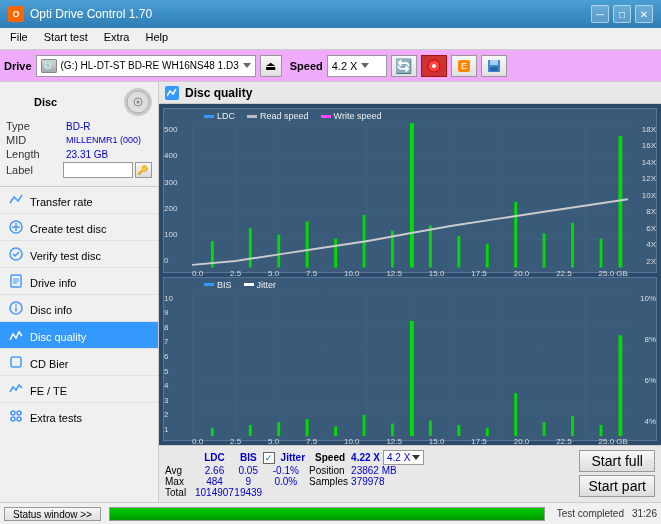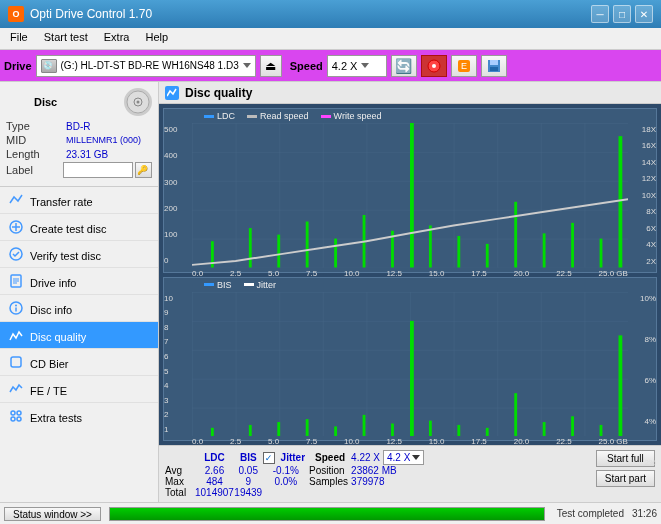--- a/index.html
+++ b/index.html
@@ -55,21 +55,21 @@
       border-bottom: 1px solid #ccc;
       height: 22px;
     }
     .menu-item {
       padding: 1px 6px;
       cursor: pointer;
       font-size: 11px;
       color: #000;
     }
     .toolbar {
-      background: #d946ef;
+      background: #f0abfc;
       display: flex;
       align-items: center;
       padding: 3px 4px;
       gap: 4px;
       border-bottom: 1px solid #ccc;
       height: 32px;
     }
     .toolbar-label {
       font-size: 11px;
       font-weight: bold;
@@ -288,21 +288,21 @@
     }
     .start-btns {
       display: flex;
       flex-direction: column;
       gap: 3px;
     }
     .start-btn {
       background: linear-gradient(to bottom, #f8f8f8, #ddd);
       border: 1px solid #999;
       padding: 2px 8px;
-      font-size: 10px;
+      font-size: 14px;
       cursor: pointer;
       white-space: nowrap;
     }
     .status-bar {
       background: #f0f0f0;
       border-top: 1px solid #ccc;
       height: 22px;
       display: flex;
       align-items: center;
       gap: 8px;
@@ -702,21 +702,21 @@
         <tbody>
             <tr>
           <td style="width:30px;"></td>
           <td style="text-align:center; font-weight:bold; padding:0 6px; color:#0000cc;">LDC</td>
           <td style="text-align:center; font-weight:bold; padding:0 6px; color:#0000cc;">BIS</td>
           <td style="width:14px;">
             <div class="jitter-checkbox">✓</div>
           </td>
           <td style="font-weight:bold; padding:0 4px; color:#0000cc;">Jitter</td>
           <td style="font-weight:bold; padding:0 6px;">Speed</td>
-          <td style="color:#0000cc; font-weight:normal;">4.22 X</td>
+          <td style="color:#0000cc; font-weight:bold;">4.22 X</td>
           <td style="padding:0 3px;">
             <div class="speed-dropdown">
               <span>4.2 X</span>
               <div class="dropdown-arrow" style="border-top-color:#333;"></div>
             </div>
           </td>
         </tr>
         <tr>
           <td>Avg</td>
           <td style="text-align:center; color:#0000cc;">2.66</td>

